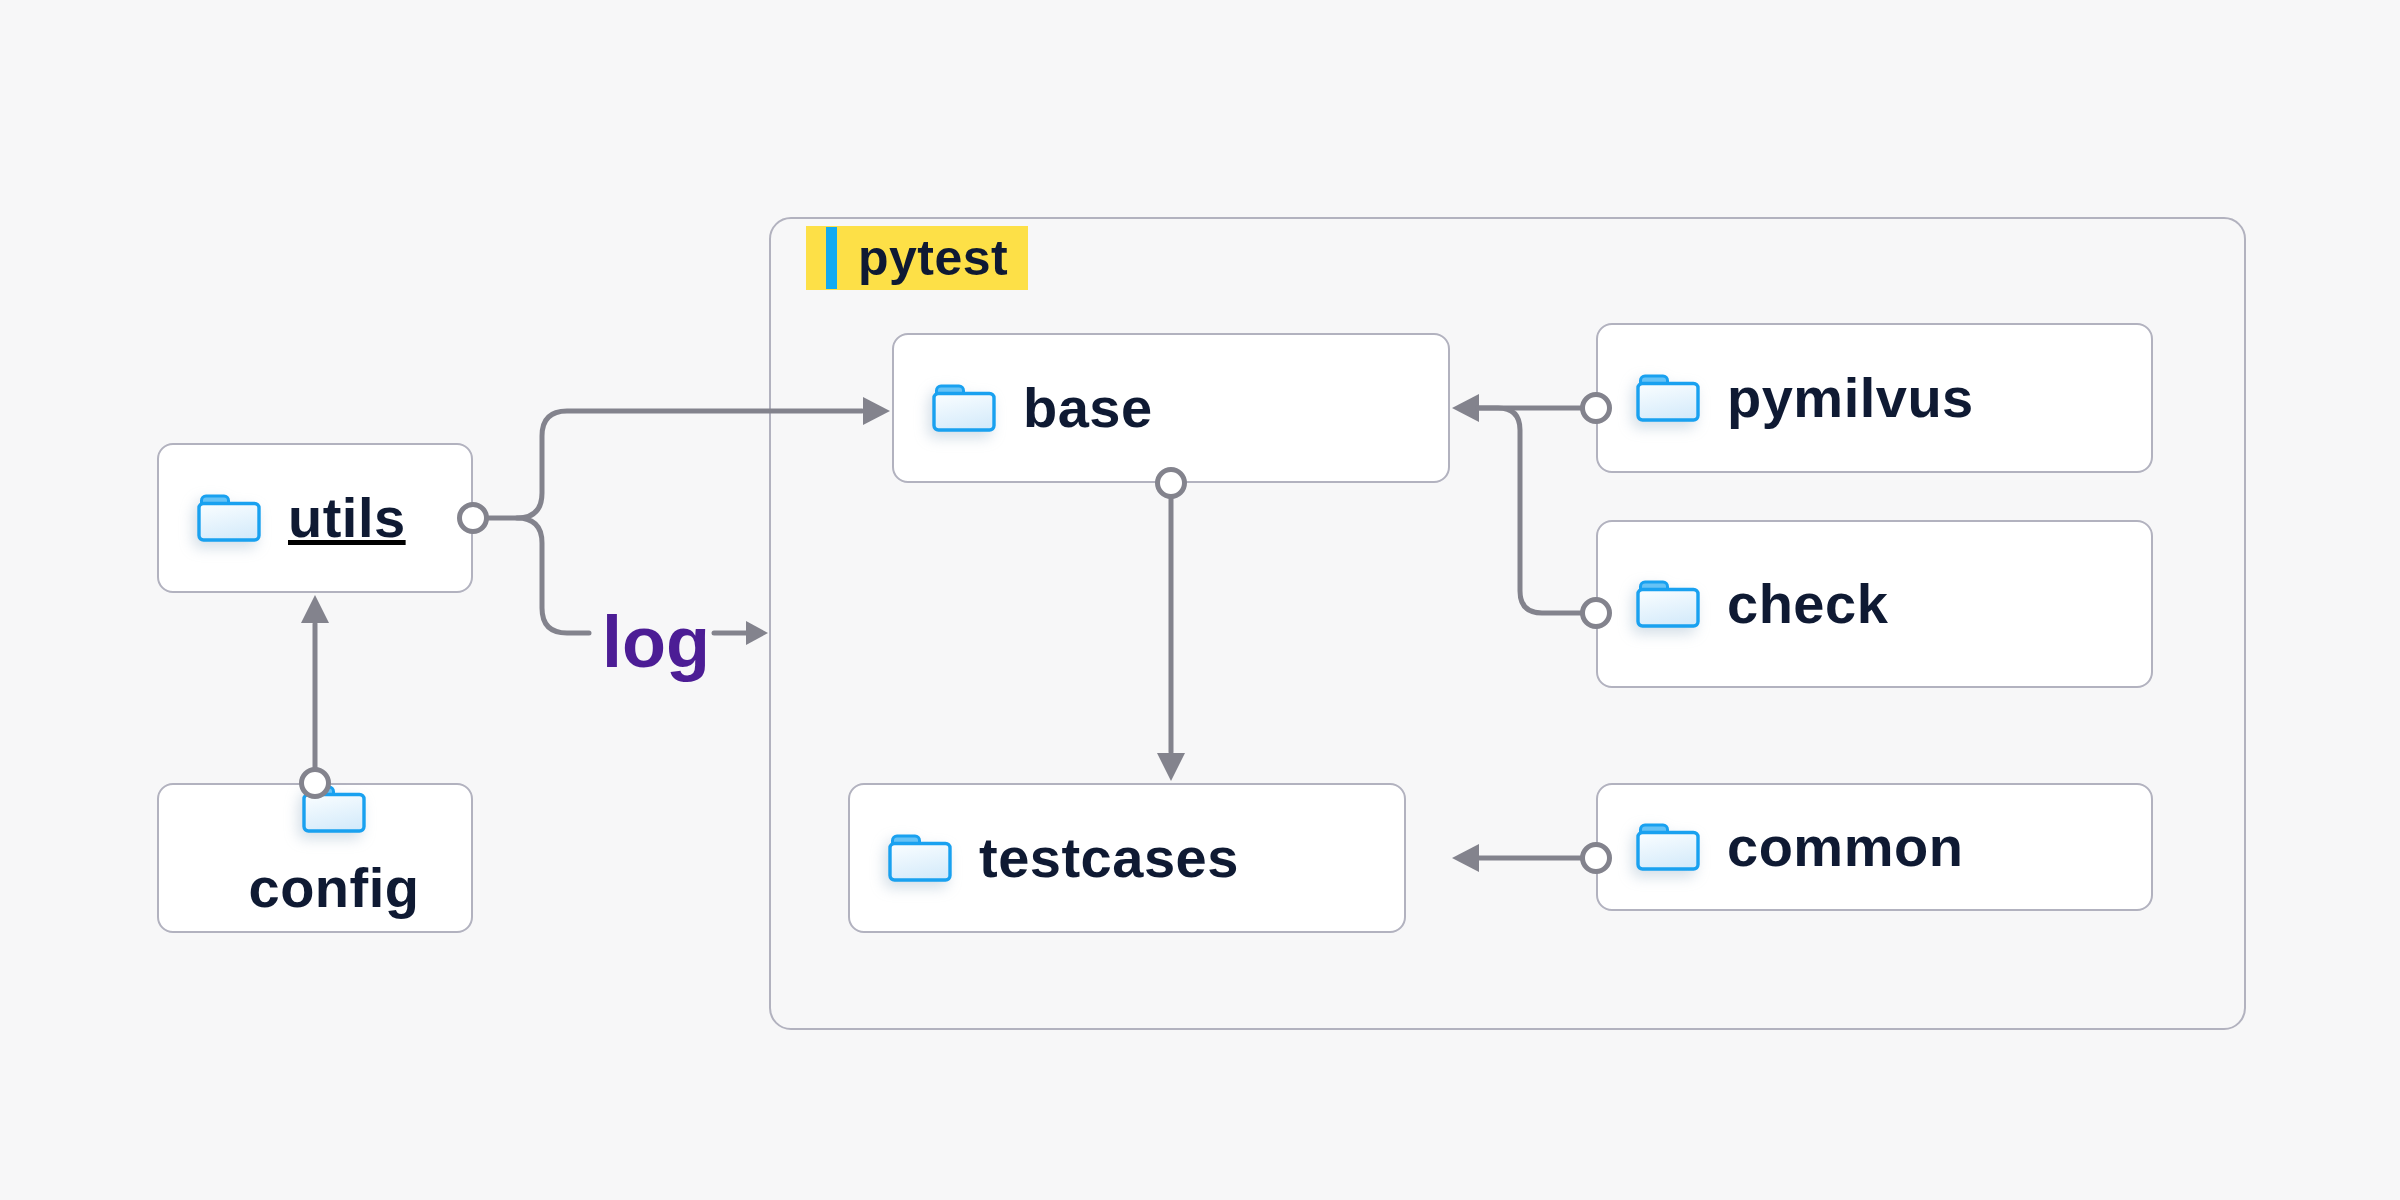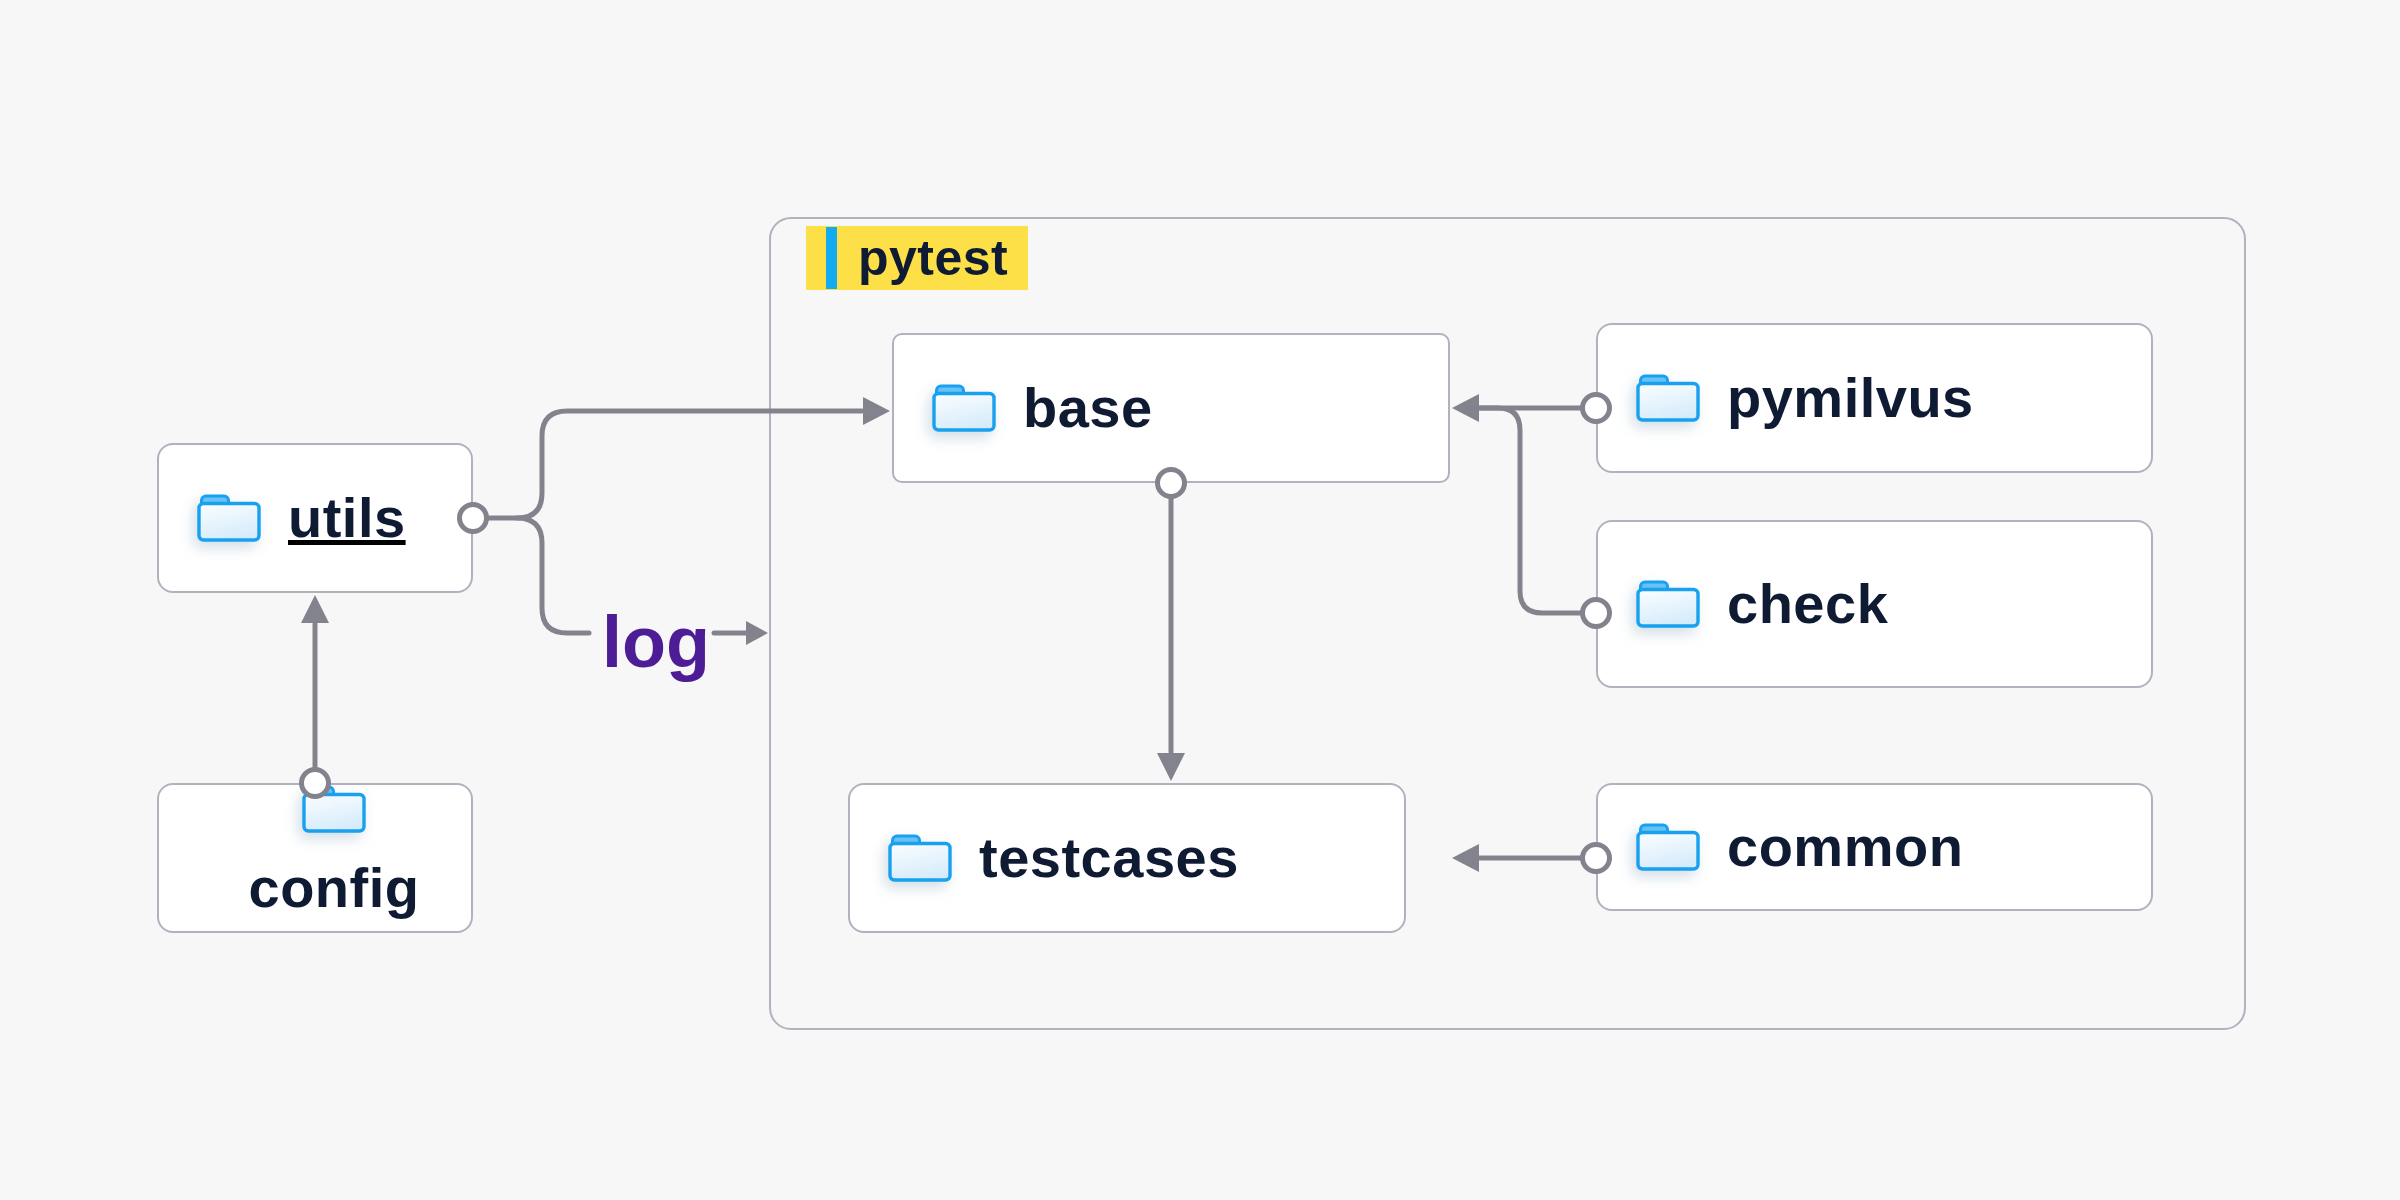--- a/index.html
+++ b/index.html
@@ -48,21 +48,21 @@
   .node-label{
     font-size:56px;font-weight:600;color:#0f1a33;line-height:1;
     letter-spacing:0.5px;
   }
   .folder{
     width:64px;height:48px;flex:none;
     filter:drop-shadow(-4px 6px 7px rgba(110,145,175,0.30));
   }
   .node-utils    {left:157px;top:443px;width:316px;height:150px;text-decoration:underline;}
   .node-config   {left:157px;top:783px;width:316px;height:150px;flex-direction:column;}
-  .node-base     {left:892px;top:333px;width:558px;height:150px;border-radius:10px;}
+  .node-base     {left:892px;top:333px;width:558px;height:150px;}
   .node-pymilvus {left:1596px;top:323px;width:557px;height:150px;}
   .node-check    {left:1596px;top:520px;width:557px;height:168px;}
   .node-testcases{left:848px;top:783px;width:558px;height:150px;}
   .node-common   {left:1596px;top:783px;width:557px;height:128px;}
   
   .log-label{
     position:absolute;left:602px;top:606px;
     font-size:72px;font-weight:700;color:#4c1d95;line-height:1;
     z-index:4;
   }

